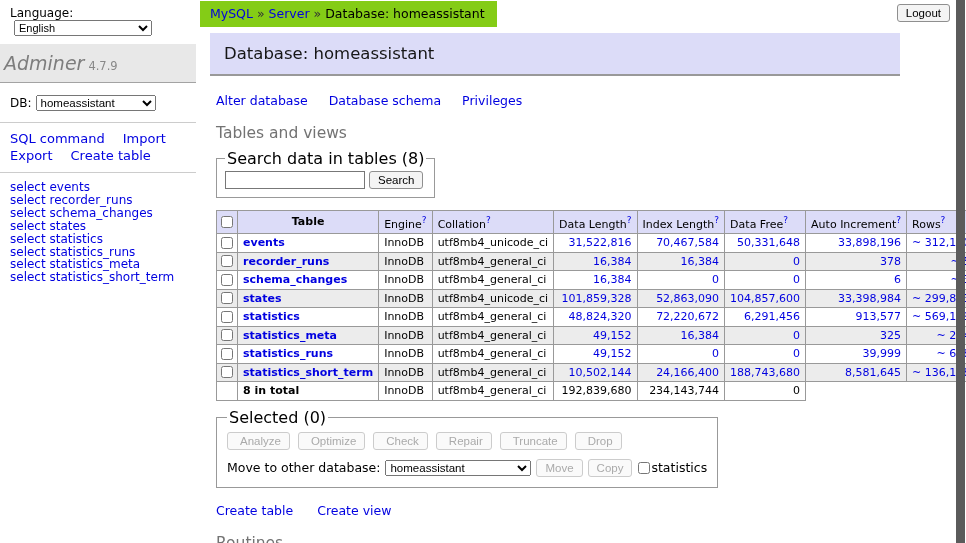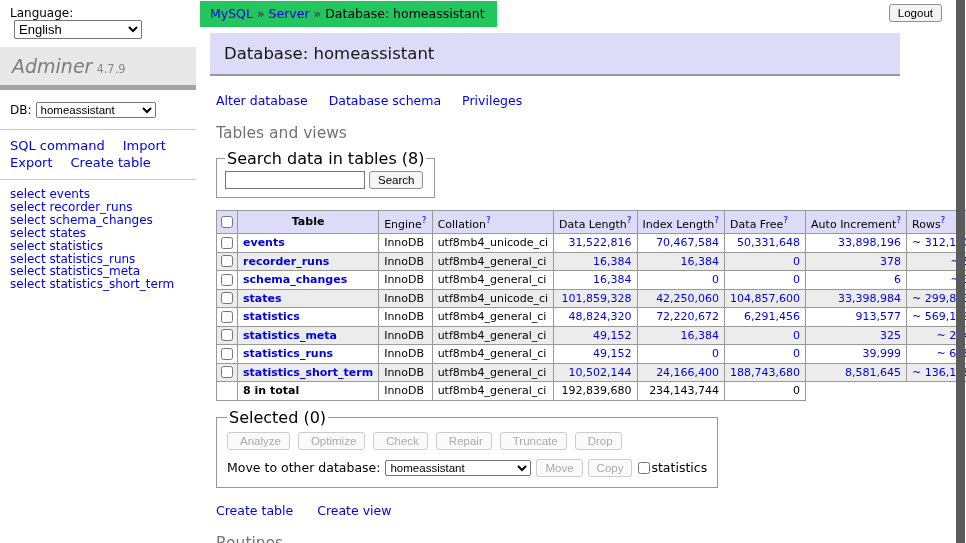--- a/index.html
+++ b/index.html
@@ -10,36 +10,36 @@
   body{
     width:966px;height:543px;position:relative;overflow:hidden;background:#fff;
     font-family:"DejaVu Sans","Liberation Sans",sans-serif;font-size:12.5px;color:#000;
   }
   a.lnk{color:var(--link);text-decoration:none;cursor:pointer;}
   .b{font-weight:bold;}
 
   
   #sidebar{position:absolute;left:0;top:0;width:196px;}
   .lang-row{padding:6px 8px 7px 10px;font-size:12px;}
-  .lang-row select{width:128px;font-size:13px;margin-left:4px;}
-  .h1band{background:#e8e8e8;border-bottom:5px solid #a3a3a3;padding:8px 12px;margin-top:1px;}
+  .lang-row select{width:138px;font-size:11px;margin-left:4px;}
+  .h1band{background:#e8e8e8;border-bottom:1px solid #a3a3a3;padding:8px 4px;margin-top:1px;}
   .h1band .app{font-style:italic;color:#7d7d7d;font-size:19px;}
   .h1band .ver{color:#888;font-size:11.5px;margin-left:4px;}
   .db-row{padding:12px 8px 11px 10px;border-bottom:1px solid #ccc;font-size:12px;}
   .db-row select{width:120px;font-size:11.5px;margin-left:4px;}
   .side-actions{padding:7px 10px 8px;border-bottom:1px solid #ccc;width:196px;line-height:17px;}
   .side-actions a{margin-right:14px;font-size:13px;white-space:nowrap;}
   .side-tables{padding:8px 10px;line-height:12.9px;font-size:12px;}
   .side-tables a{display:block;white-space:nowrap;}
 
   
   #content{position:absolute;left:200px;top:0;width:714px;}
-  #breadcrumb{display:inline-block;background:#22c55e;padding:5px 12px 6px 10px;margin-top:1px;font-size:12.5px;}
+  #breadcrumb{display:inline-block;background:#84cc16;padding:5px 12px 6px 10px;margin-top:1px;font-size:12.5px;}
   #breadcrumb .sep{color:#333;margin:0 4px;}
-  #logout-btn{position:absolute;top:4px;right:24px;}
+  #logout-btn{position:absolute;top:4px;right:16px;}
   .inner{margin-left:10px;}
   h2.titlebar{
     background:var(--accent);border-bottom:2px solid #999;margin:6px 0 0;
     padding:11px 14px;font-size:16.5px;font-weight:400;color:#161616;width:690px;
   }
   .links-row{margin:17px 0 0 6px;}
   .links-row a{margin-right:17px;font-size:12.5px;}
   h3.sect{font-size:15.5px;font-weight:400;margin:16px 0 0 6px;color:#737373;}
   fieldset{border:1px solid #999;margin:7px 0 0 6px;padding:3px 8px 8px;width:-moz-fit-content;width:fit-content;}
   legend{font-size:16px;padding:0 2px;}
@@ -169,21 +169,21 @@
             <td class="num"><a class="lnk" href="#">0</a></td>
             <td class="num"><a class="lnk" href="#">6</a></td>
             <td class="num"><a class="lnk" href="#">~ 3</a></td>
           </tr>
           <tr>
             <td class="chk"><input type="checkbox" style=""></td>
             <th class="name"><a class="lnk b" href="#">states</a></th>
             <td class="txt">InnoDB</td>
             <td class="txt">utf8mb4_unicode_ci</td>
             <td class="num"><a class="lnk" href="#">101,859,328</a></td>
-            <td class="num"><a class="lnk" href="#">42,250,060</a></td>
+            <td class="num"><a class="lnk" href="#">52,863,090</a></td>
             <td class="num"><a class="lnk" href="#">104,857,600</a></td>
             <td class="num"><a class="lnk" href="#">33,398,984</a></td>
             <td class="num"><a class="lnk" href="#">~ 299,833</a></td>
           </tr>
           <tr>
             <td class="chk"><input type="checkbox" style=""></td>
             <th class="name"><a class="lnk b" href="#">statistics</a></th>
             <td class="txt">InnoDB</td>
             <td class="txt">utf8mb4_general_ci</td>
             <td class="num"><a class="lnk" href="#">48,824,320</a></td>

